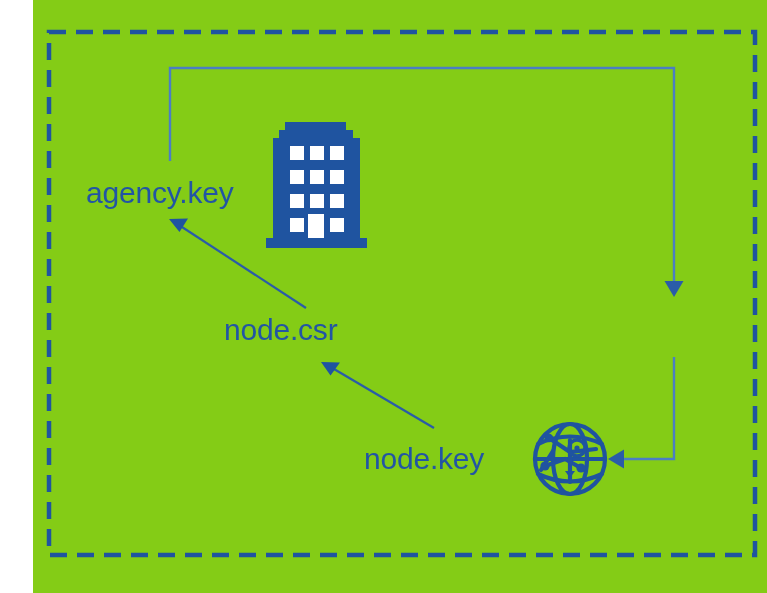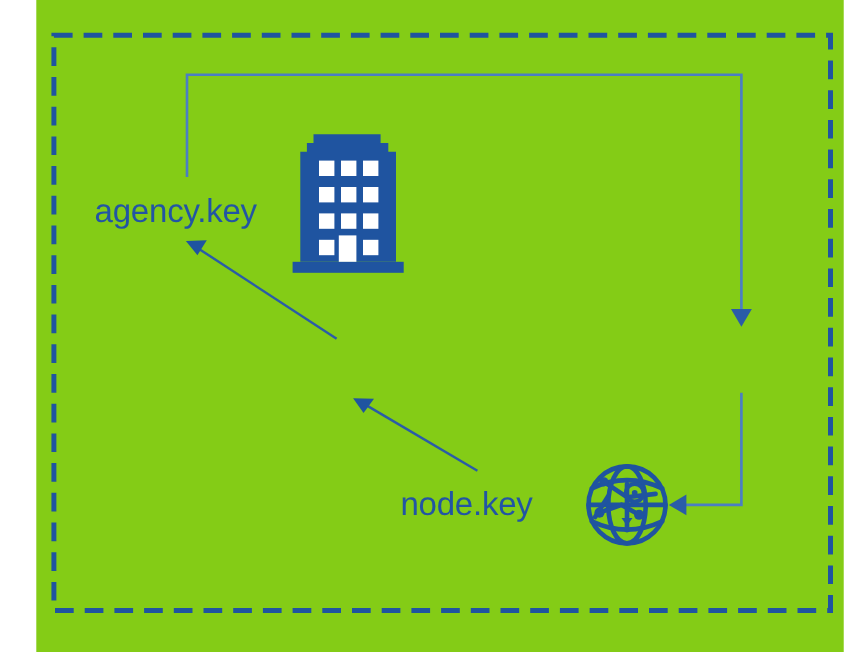--- a/index.html
+++ b/index.html
@@ -105,17 +105,18 @@
     </g>
 
     <g>
       <path d="M401 428 L301 369" fill="none" stroke="#2a5ca8" stroke-width="2.2"></path>
       <path d="M288 362 l19 0.5 l-9.5 13 z" fill="#1f54a0"></path>
     </g>
   </svg>
 
   <div class="node-label" id="label-agency-key">agency.key</div>
 
+  <div class="node-label" id="label-node-csr">node.csr</div>
 
   <div class="node-label" id="label-node-key">node.key</div>
 
 
 </div>
 
 </body></html>

